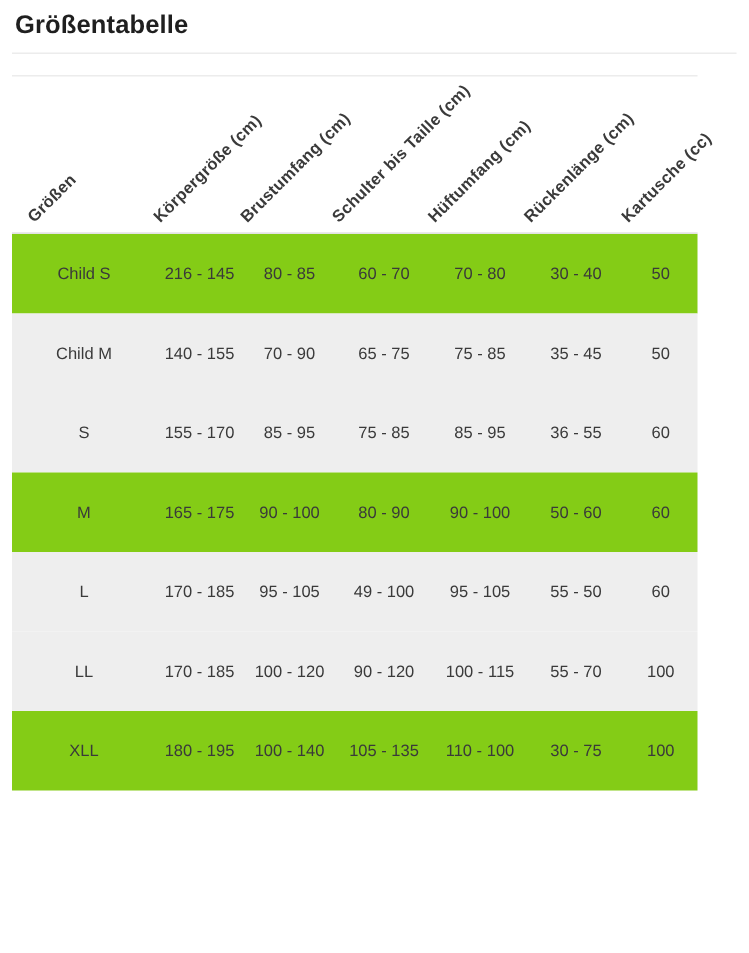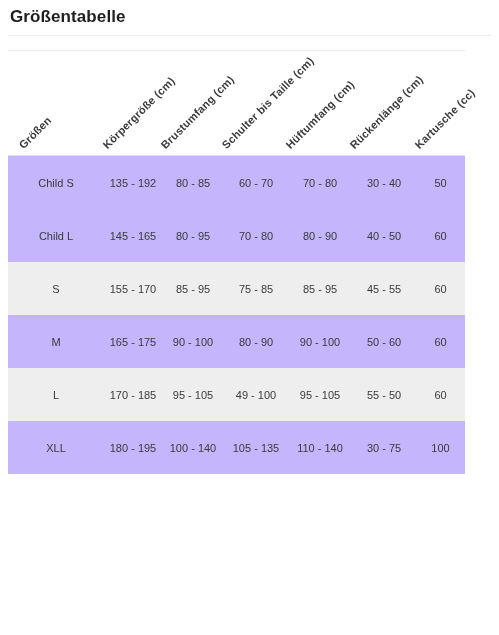--- a/index.html
+++ b/index.html
@@ -123,21 +123,21 @@
     color: #3a3a3a;
     line-height: 16px;
     border: 0;
     word-wrap: break-word;
   }
 
   tbody tr.striped td {
     background: #eeeeee;
   }
   tbody tr.plain td {
-    background: #c4b5fd;
+    background: #84cc16;
   }
 </style>
 </head>
 <body>
 
 <div class="page">
 
   <div class="title">Größentabelle</div>
 
   <div class="rule rule-top"></div>
@@ -176,46 +176,46 @@
           </th>
           <th class="h6">
             <span class="hdr-rot">Kartusche (cc)</span>
           </th>
         </tr>
       </thead>
       <tbody>
 
         <tr class="plain">
           <td>Child S</td>
-          <td>135 - 192</td>
+          <td>216 - 145</td>
           <td>80 - 85</td>
           <td>60 - 70</td>
           <td>70 - 80</td>
           <td>30 - 40</td>
           <td>50</td>
         </tr>
 
-
-        <tr class="plain">
-          <td>Child L</td>
-          <td>145 - 165</td>
-          <td>80 - 95</td>
-          <td>70 - 80</td>
-          <td>80 - 90</td>
-          <td>40 - 50</td>
-          <td>60</td>
-        </tr>
+        <tr class="striped">
+          <td>Child M</td>
+          <td>140 - 155</td>
+          <td>70 - 90</td>
+          <td>65 - 75</td>
+          <td>75 - 85</td>
+          <td>35 - 45</td>
+          <td>50</td>
+        </tr>
+
 
         <tr class="striped">
           <td>S</td>
           <td>155 - 170</td>
           <td>85 - 95</td>
           <td>75 - 85</td>
           <td>85 - 95</td>
-          <td>45 - 55</td>
+          <td>36 - 55</td>
           <td>60</td>
         </tr>
 
         <tr class="plain">
           <td>M</td>
           <td>165 - 175</td>
           <td>90 - 100</td>
           <td>80 - 90</td>
           <td>90 - 100</td>
           <td>50 - 60</td>
@@ -226,27 +226,36 @@
           <td>L</td>
           <td>170 - 185</td>
           <td>95 - 105</td>
           <td>49 - 100</td>
           <td>95 - 105</td>
           <td>55 - 50</td>
           <td>60</td>
         </tr>
 
 
+        <tr class="striped">
+          <td>LL</td>
+          <td>170 - 185</td>
+          <td>100 - 120</td>
+          <td>90 - 120</td>
+          <td>100 - 115</td>
+          <td>55 - 70</td>
+          <td>100</td>
+        </tr>
 
         <tr class="plain">
           <td>XLL</td>
           <td>180 - 195</td>
           <td>100 - 140</td>
           <td>105 - 135</td>
-          <td>110 - 140</td>
+          <td>110 - 100</td>
           <td>30 - 75</td>
           <td>100</td>
         </tr>
 
       </tbody>
     </table>
   </div>
 
 </div>
 

